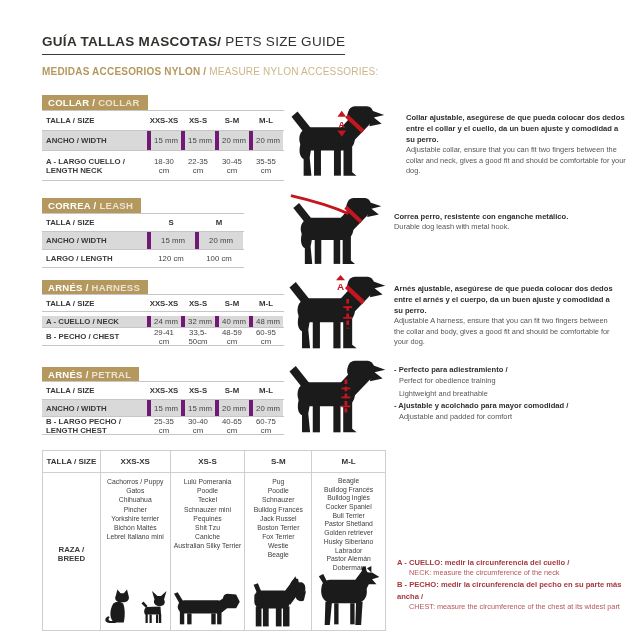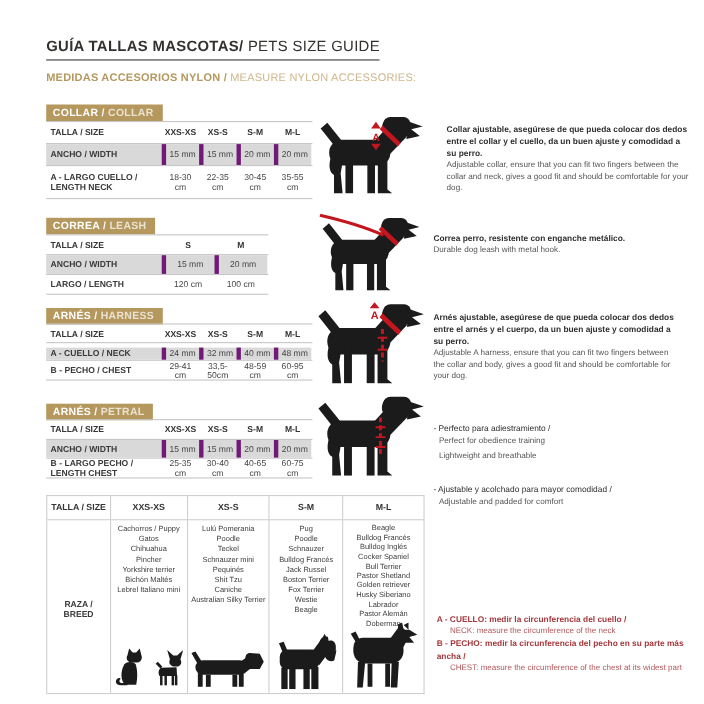--- a/index.html
+++ b/index.html
@@ -34,21 +34,21 @@
   .srow.head .scell{font-weight:bold;color:#353535;}
   .srow.gray .scell{background:var(--row-gray);border-left:4px solid #701a75;}
   .srow.gray .scell:first-child{border-left:none;}
   .w-lab{width:105px;} .w-v{width:34px;} .w-vl{width:48px;}
   .h20{height:20px;} .h18{height:18px;} .h17{height:17px;} .h16{height:16px;align-items:flex-end;} .h30{height:30px;} .h27{height:18px;}
 
   
   .desc{width:221px;}
   .d-es{font-size:7.6px;font-weight:bold;line-height:1.45;color:#2f2f2f;}
   .d-en{font-size:7.4px;line-height:1.45;color:#555;}
-  .features .f-es{font-size:7.6px;font-weight:normal;color:#2f2f2f;line-height:1.5;margin-top:20px;}
+  .features .f-es{font-size:7.6px;font-weight:bold;color:#2f2f2f;line-height:1.5;}
   .features .f-en{font-size:7.4px;color:#555;padding-left:5px;line-height:1.5;margin-bottom:1px;}
 
   
   .btable{left:42px;top:450px;width:344px;border-left:1px solid #cfcfcf;border-top:1px solid #cfcfcf;}
   .brow{display:flex;}
   .bhc,.bcell{border-right:1px solid #cfcfcf;border-bottom:1px solid #cfcfcf;position:relative;}
   .bhc{height:22px;display:flex;align-items:center;justify-content:center;
        font-size:8px;font-weight:bold;color:#353535;}
   .bcell{height:158px;font-size:6.8px;color:#3d3d3d;text-align:center;padding-top:4px;}
   .c0{width:58px;} .c1{width:70px;} .c2{width:75px;} .c3{width:67px;} .c4{width:74px;}

